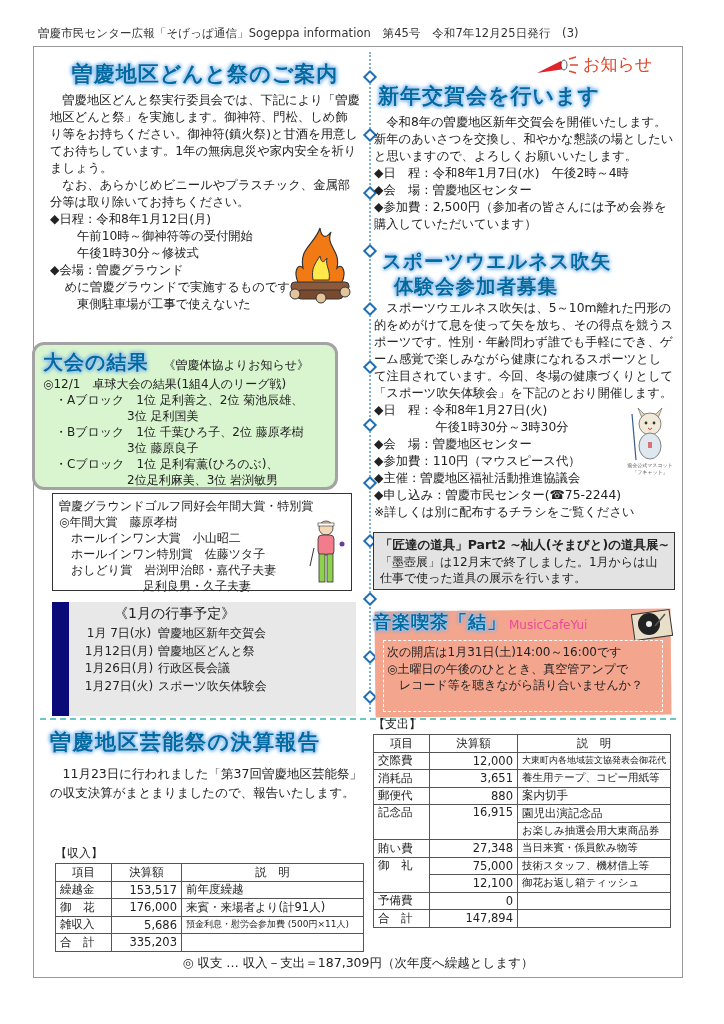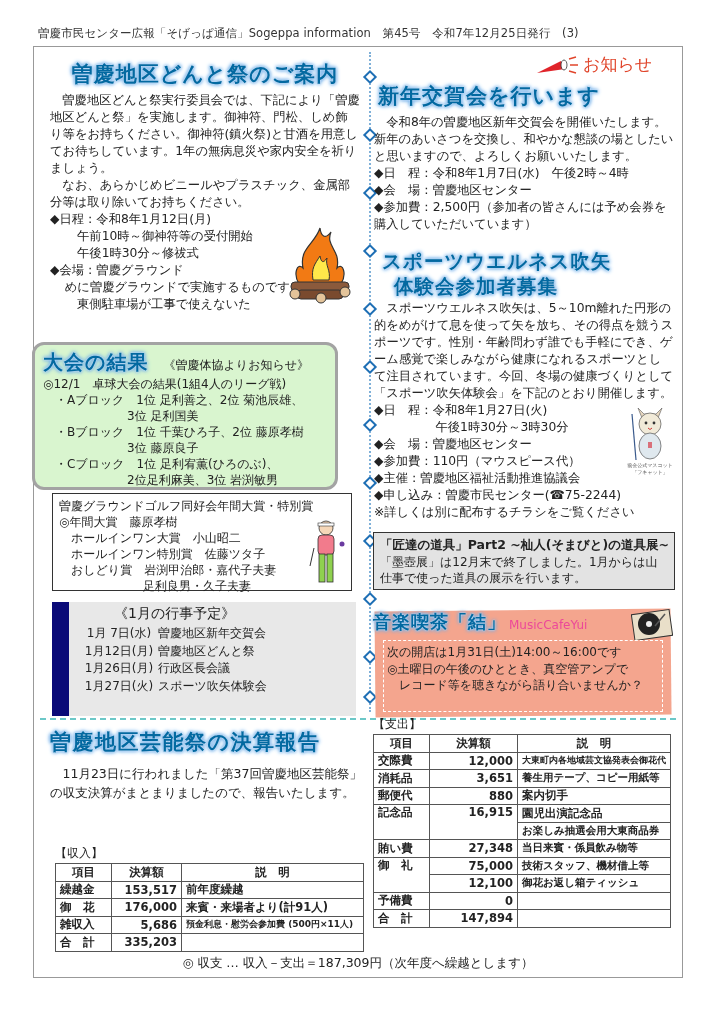--- a/index.html
+++ b/index.html
@@ -44,21 +44,21 @@
   .cafe .bg { position: absolute; left: 6px; top: 6px; width: 296px; height: 106px; background: #f4a58e; transform: rotate(-0.6deg); }
   .cafe .inner { position: absolute; left: 14px; top: 36px; width: 280px; height: 72px; border: 1.5px dashed #fff; }
   .cafe .title { position: absolute; left: 4px; top: 6px; font-size: 18px; }
   .cafe .en { position: absolute; left: 140px; top: 14px; font-size: 12px; color: #ec4899; }
   .cafe .rec { position: absolute; left: 262px; top: 0; width: 42px; height: 36px; }
   .cafe .lines { position: absolute; left: 18px; top: 40px; width: 282px; }
   .cafe .lines .row { font-size: 12px; line-height: 16.5px; white-space: nowrap; }
   .kessan { left: 50px; top: 728px; width: 318px; }
   .kessan .title { font-size: 21px; margin-bottom: 8px; letter-spacing: 1.5px; }
   table { border-collapse: collapse; font-size: 11.5px; }
-  td, th { border: 1px solid #555; padding: 0 4px; height: 17.5px; font-weight: bold; white-space: nowrap; }
+  td, th { border: 1px solid #555; padding: 0 4px; height: 17.5px; font-weight: normal; white-space: nowrap; }
   th { text-align: center; }
   td.num { text-align: right; }
   .income { left: 55px; top: 845px; }
   .income .label { font-size: 12px; margin-bottom: 1px; }
   .expense { left: 373px; top: 716px; }
   .expense .label { font-size: 12px; margin-bottom: 1px; }
   .summary { left: 40px; top: 955px; width: 636px; text-align: center; font-size: 12.5px; }
   .small { font-size: 9px; }
 </style>
 </head>

